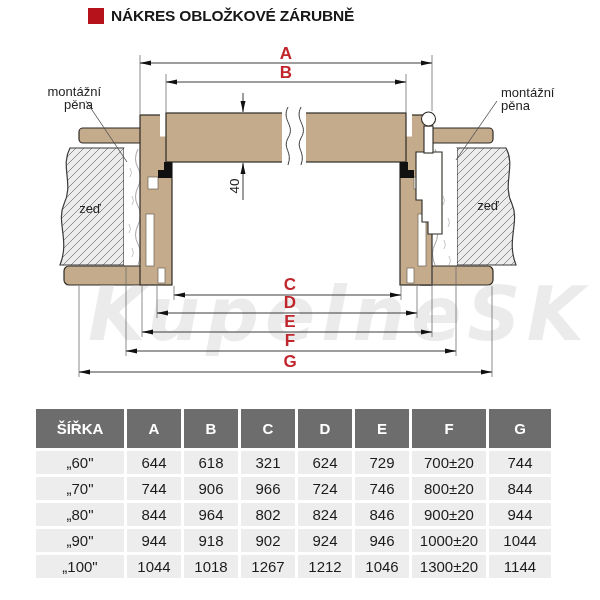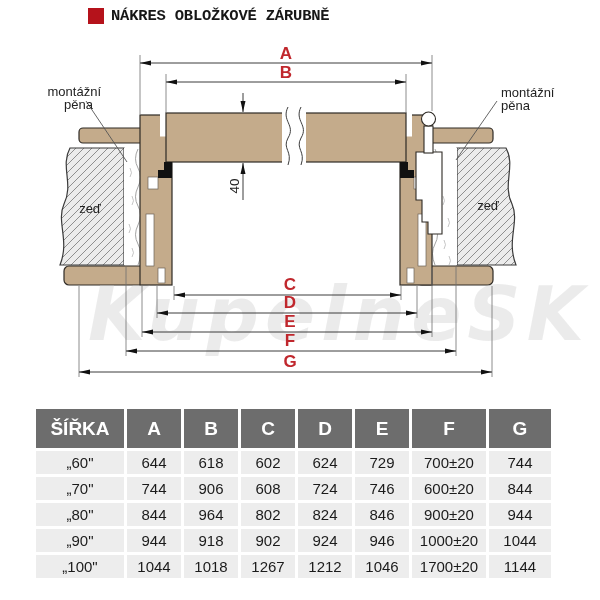--- a/index.html
+++ b/index.html
@@ -4,21 +4,21 @@
 <style>
   html,body{margin:0;padding:0;}
   body{
     width:600px;height:600px;position:relative;background:#ffffff;
     font-family:"Liberation Sans", sans-serif;overflow:hidden;
   }
   .title-row{position:absolute;left:88px;top:7px;display:flex;align-items:center;gap:7px;}
   .title-bullet{width:16px;height:16px;background:var(--bullet-red,#b5121b);flex:0 0 auto;}
   .page-title{
     margin:0;font-size:15.5px;font-weight:bold;color:#171717;letter-spacing:-0.2px;
-    font-family:Liberation Mono, monospace;white-space:nowrap;
+    font-family:Liberation Sans, sans-serif;white-space:nowrap;
   }
   svg.drawing{position:absolute;left:0;top:0;}
   .tan{fill:var(--frame-tan,#c4ab8b);stroke:#2e2a25;stroke-width:1.2;}
   .white-part{fill:#ffffff;stroke:#2e2a25;stroke-width:1.1;}
   .cutout{fill:#ffffff;stroke:none;}
   .cutout-o{fill:#ffffff;stroke:#6b6257;stroke-width:0.7;}
   .wallhatch{fill:url(#hatch);stroke:#3a3a3a;stroke-width:1.2;}
   .foam-line{fill:none;stroke:#9a9a9a;stroke-width:0.9;}
   .foam-mark{fill:none;stroke:#b8b8b8;stroke-width:0.8;}
   .dimline{stroke:#3c3c3c;stroke-width:1;fill:none;}
@@ -28,21 +28,21 @@
     font-family:"Liberation Sans",sans-serif;}
   .anno{fill:#222;font-size:13px;font-family:"Liberation Sans",sans-serif;}
   .dim40{fill:#222;font-size:13.5px;text-anchor:middle;font-family:"Liberation Sans",sans-serif;}
   .watermark{fill:#cdcdcd;opacity:0.38;font-size:74px;font-style:italic;font-weight:bold;
     letter-spacing:6px;font-family:"DejaVu Sans",sans-serif;}
   table.dims{
     position:absolute;left:33px;top:406px;border-collapse:separate;border-spacing:3px;
     table-layout:fixed;
   }
   table.dims th{
-    background:var(--header-bg,#6d6d6d);color:#ffffff;font-size:19px;font-weight:bold;
+    background:var(--header-bg,#6d6d6d);color:#ffffff;font-size:15px;font-weight:bold;
     height:39px;text-align:center;vertical-align:middle;padding:0 4px;
   }
   table.dims td{
     background:var(--row-bg,#ededed);color:#1b1b1b;font-size:15px;height:23px;
     text-align:center;vertical-align:middle;padding:0 2px;
   }
 </style>
 </head>
 <body>
 
@@ -189,34 +189,34 @@
       <th>E</th>
       <th>F</th>
       <th>G</th>
     </tr>
   </thead>
   <tbody>
     <tr>
       <td>„60"</td>
       <td>644</td>
       <td>618</td>
-      <td>602</td>
+      <td>321</td>
       <td>624</td>
       <td>729</td>
       <td>700±20</td>
       <td>744</td>
     </tr>
     <tr>
       <td>„70"</td>
       <td>744</td>
       <td>906</td>
-      <td>608</td>
+      <td>966</td>
       <td>724</td>
       <td>746</td>
-      <td>600±20</td>
+      <td>800±20</td>
       <td>844</td>
     </tr>
     <tr>
       <td>„80"</td>
       <td>844</td>
       <td>964</td>
       <td>802</td>
       <td>824</td>
       <td>846</td>
       <td>900±20</td>
@@ -232,17 +232,17 @@
       <td>1000±20</td>
       <td>1044</td>
     </tr>
     <tr>
       <td>„100"</td>
       <td>1044</td>
       <td>1018</td>
       <td>1267</td>
       <td>1212</td>
       <td>1046</td>
-      <td>1700±20</td>
+      <td>1300±20</td>
       <td>1144</td>
     </tr>
   </tbody>
 </table>
 
 </body></html>

